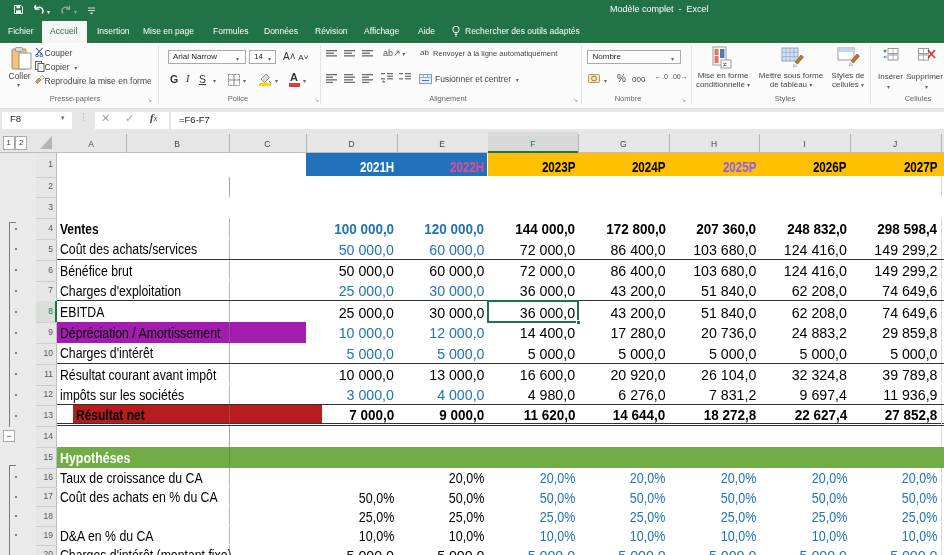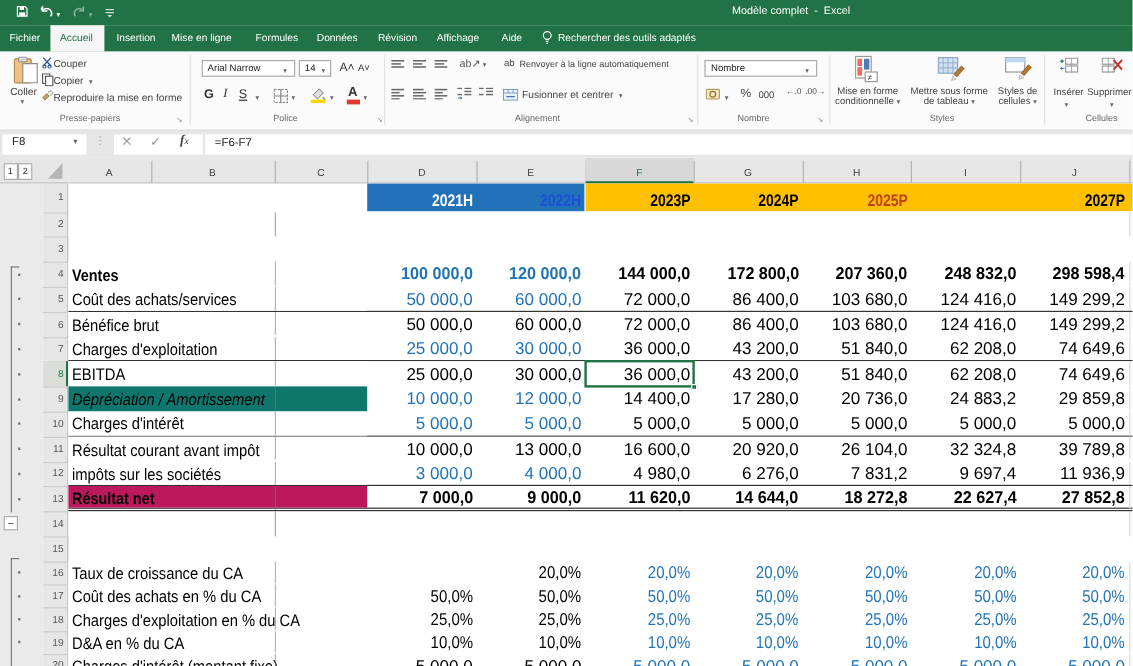--- a/index.html
+++ b/index.html
@@ -67,21 +67,21 @@
 <svg class="abs" style="left:87px;top:6px" width="9" height="9" viewBox="0 0 9 9">
       <path d="M1 2 h7 M1 4.5 h7" stroke="#cfe0d5" stroke-width="1"></path>
       <path d="M2.5 6.5 L4.5 8.5 L6.5 6.5 Z" fill="#cfe0d5"></path>
     </svg>
 <div class="abs" style="left:610px;top:4px;color:#fff;font-size:9px;">Modèle complet&nbsp;&nbsp;-&nbsp;&nbsp;Excel</div>
 <div class="abs" id="tabs"></div>
 <div class="abs" style="left:42px;top:21px;width:45px;height:22px;background:#f5f5f5;"></div>
 <div class="tab" style="left:8px;color:#fff">Fichier</div>
 <div class="tab" style="left:50px;color:#217346">Accueil</div>
 <div class="tab" style="left:97px;color:#fff">Insertion</div>
-<div class="tab" style="left:143px;color:#fff">Mise en ligne</div>
+<div class="tab" style="left:143px;color:#fff">Mise en page</div>
 <div class="tab" style="left:213px;color:#fff">Formules</div>
 <div class="tab" style="left:264px;color:#fff">Données</div>
 <div class="tab" style="left:315px;color:#fff">Révision</div>
 <div class="tab" style="left:364px;color:#fff">Affichage</div>
 <div class="tab" style="left:418px;color:#fff">Aide</div>
 <svg class="abs" style="left:451px;top:25px" width="10" height="13" viewBox="0 0 10 13">
       <circle cx="5" cy="4.5" r="3.2" fill="none" stroke="#fff" stroke-width="1"></circle>
       <path d="M3.7 8 h2.6 M3.9 9.6 h2.2 M4.3 11.2 h1.4" stroke="#fff" stroke-width="1"></path>
     </svg>
 <div class="tab" style="left:465px;">Rechercher des outils adaptés</div>
@@ -358,53 +358,66 @@
 <div class="abs" style="left:15px;top:515.0749999999999px;width:2px;height:2px;background:#7a7a7a;"></div>
 <div class="abs" style="left:15px;top:534.425px;width:2px;height:2px;background:#7a7a7a;"></div>
 <div class="row" style="top:153.3px;height:23.2px;">
 <div class="cell" style="left:249.8px;width:181.2px;background:#2272b9;"></div>
 <div class="cell" style="left:431.0px;width:456.5px;background:#ffc000;"></div>
 <div class="cell val" style="left:249.8px;width:90.59999999999997px;color:#fff;font-weight:bold;">
         <div class="rowflex">
           <span class="tx" style="transform:scaleX(0.83) translateY(1px);font-size:14px;">2021H</span>
         </div>
       </div>
-<div class="cell val" style="left:340.4px;width:90.60000000000002px;color:#1d4ed8;font-weight:bold;">
+<div class="cell val" style="left:340.4px;width:90.60000000000002px;color:#ec4899;font-weight:bold;">
         <div class="rowflex">
           <span class="tx" style="transform:scaleX(0.83) translateY(1px);font-size:14px;">2022H</span>
         </div>
       </div>
 <div class="cell val" style="left:431.0px;width:90.60000000000002px;color:#000;font-weight:bold;">
         <div class="rowflex">
           <span class="tx" style="transform:scaleX(0.83) translateY(1px);font-size:14px;">2023P</span>
         </div>
       </div>
 <div class="cell val" style="left:521.6px;width:90.60000000000002px;color:#000;font-weight:bold;">
         <div class="rowflex">
           <span class="tx" style="transform:scaleX(0.83) translateY(1px);font-size:14px;">2024P</span>
         </div>
       </div>
-<div class="cell val" style="left:612.2px;width:90.59999999999991px;color:#c2410c;font-weight:bold;">
+<div class="cell val" style="left:612.2px;width:90.59999999999991px;color:#8b5cf6;font-weight:bold;">
         <div class="rowflex">
           <span class="tx" style="transform:scaleX(0.83) translateY(1px);font-size:14px;">2025P</span>
+        </div>
+      </div>
+<div class="cell val" style="left:702.8px;width:90.60000000000002px;color:#000;font-weight:bold;">
+        <div class="rowflex">
+          <span class="tx" style="transform:scaleX(0.83) translateY(1px);font-size:14px;">2026P</span>
         </div>
       </div>
 <div class="cell val" style="left:793.4px;width:90.60000000000002px;color:#000;font-weight:bold;">
         <div class="rowflex">
           <span class="tx" style="transform:scaleX(0.83) translateY(1px);font-size:14px;">2027P</span>
         </div>
       </div>
 </div>
 <div class="row" style="top:176.5px;height:20.8px;">
 <div class="abs" style="left:172.1px;top:0;width:1px;height:20.8px;background:#a6a6a6;"></div>
 <div class="abs" style="left:884.0px;top:0;width:1px;height:20.8px;background:#d9d9d9;"></div>
 </div>
 <div class="row" style="top:426.1px;height:20.8px;">
 <div class="abs" style="left:172.1px;top:0;width:1px;height:20.8px;background:#a6a6a6;"></div>
 <div class="abs" style="left:884.0px;top:0;width:1px;height:20.8px;background:#d9d9d9;"></div>
+</div>
+<div class="row" style="top:446.90000000000003px;height:20.8px;background:#70ad47;">
+<div class="abs" style="left:172.1px;top:0;width:1px;height:20.8px;background:rgba(90,110,80,0.45);z-index:5;"></div>
+<div class="cell lab" style="left:0;width:860px;color:#fff;font-weight:bold;">
+        <div class="rowflex">
+          <span class="tx s90">Hypothéses</span>
+        </div>
+      </div>
 </div>
 <div class="row" style="top:218.1px;height:20.8px;">
 <div class="abs" style="left:172.1px;top:0;width:1px;height:19.8px;background:rgba(120,120,120,0.55);z-index:5;"></div>
 <div class="abs" style="left:884.0px;top:0;width:1px;height:19.8px;background:#d9d9d9;"></div>
 <div class="cell lab lb" style="left:0;width:249.8px;background:#fff;">
         <div class="rowflex">
           <span class="tx s87">Ventes</span>
         </div>
       </div>
 <div class="cell val bb" style="left:249.8px;width:90.59999999999997px;">
@@ -615,21 +628,21 @@
       </div>
 <div class="cell val k" style="left:793.4px;width:90.60000000000002px;">
         <div class="rowflex">
           <span class="tx ">74&nbsp;649,6</span>
         </div>
       </div>
 </div>
 <div class="row" style="top:322.1px;height:20.8px;">
 <div class="abs" style="left:172.1px;top:0;width:1px;height:19.8px;background:rgba(120,120,120,0.55);z-index:5;"></div>
 <div class="abs" style="left:884.0px;top:0;width:1px;height:19.8px;background:#d9d9d9;"></div>
-<div class="cell lab " style="left:0;width:249.8px;background:#0f766e;font-style:italic;">
+<div class="cell lab " style="left:0;width:249.8px;background:#a21caf;">
         <div class="rowflex">
           <span class="tx s89">Dépréciation / Amortissement</span>
         </div>
       </div>
 <div class="cell val b" style="left:249.8px;width:90.59999999999997px;">
         <div class="rowflex">
           <span class="tx ">10&nbsp;000,0</span>
         </div>
       </div>
 <div class="cell val b" style="left:340.4px;width:90.60000000000002px;">
@@ -791,21 +804,21 @@
       </div>
 <div class="cell val k" style="left:793.4px;width:90.60000000000002px;">
         <div class="rowflex">
           <span class="tx ">11&nbsp;936,9</span>
         </div>
       </div>
 </div>
 <div class="row" style="top:405.3px;height:20.8px;border-bottom:3px double #333;">
 <div class="abs" style="left:172.1px;top:0;width:1px;height:19.8px;background:rgba(120,120,120,0.55);z-index:5;"></div>
 <div class="abs" style="left:884.0px;top:0;width:1px;height:19.8px;background:#d9d9d9;"></div>
-<div class="cell lab lb" style="left:0;width:249.8px;background:#be185d;">
+<div class="cell lab lb" style="left:16px;width:249.8px;background:#b91c1c;">
         <div class="rowflex">
           <span class="tx s87">Résultat net</span>
         </div>
       </div>
 <div class="cell val kb" style="left:249.8px;width:90.59999999999997px;">
         <div class="rowflex">
           <span class="tx s95">7&nbsp;000,0</span>
         </div>
       </div>
 <div class="cell val kb" style="left:340.4px;width:90.60000000000002px;">
@@ -918,25 +931,20 @@
       </div>
 <div class="cell val b" style="left:793.4px;width:90.60000000000002px;">
         <div class="rowflex">
           <span class="tx s88">50,0%</span>
         </div>
       </div>
 </div>
 <div class="row" style="top:506.4px;height:19.35px;">
 <div class="abs" style="left:172.1px;top:0;width:1px;height:18.35px;background:rgba(120,120,120,0.55);z-index:5;"></div>
 <div class="abs" style="left:884.0px;top:0;width:1px;height:18.35px;background:#d9d9d9;"></div>
-<div class="cell lab " style="left:0;width:249.8px;background:#fff;">
-        <div class="rowflex">
-          <span class="tx s89">Charges d'exploitation en % du CA</span>
-        </div>
-      </div>
 <div class="cell val k" style="left:249.8px;width:90.59999999999997px;">
         <div class="rowflex">
           <span class="tx s88">25,0%</span>
         </div>
       </div>
 <div class="cell val k" style="left:340.4px;width:90.60000000000002px;">
         <div class="rowflex">
           <span class="tx s88">25,0%</span>
         </div>
       </div>

